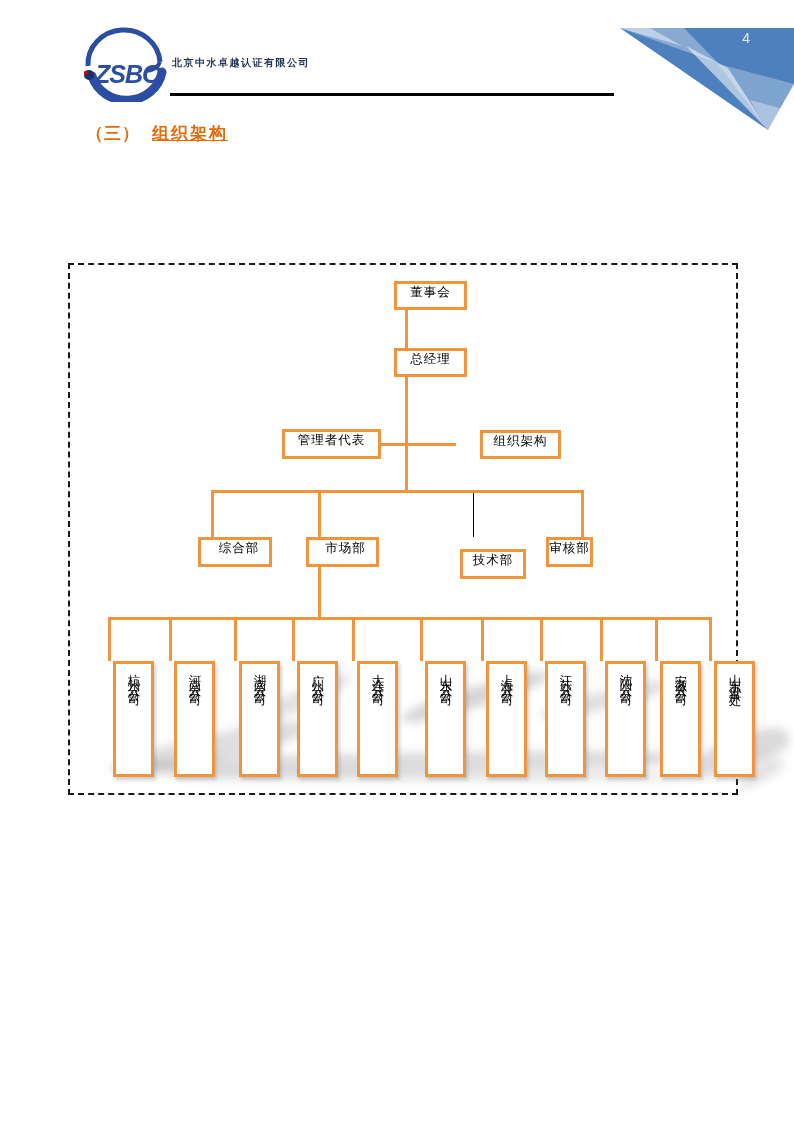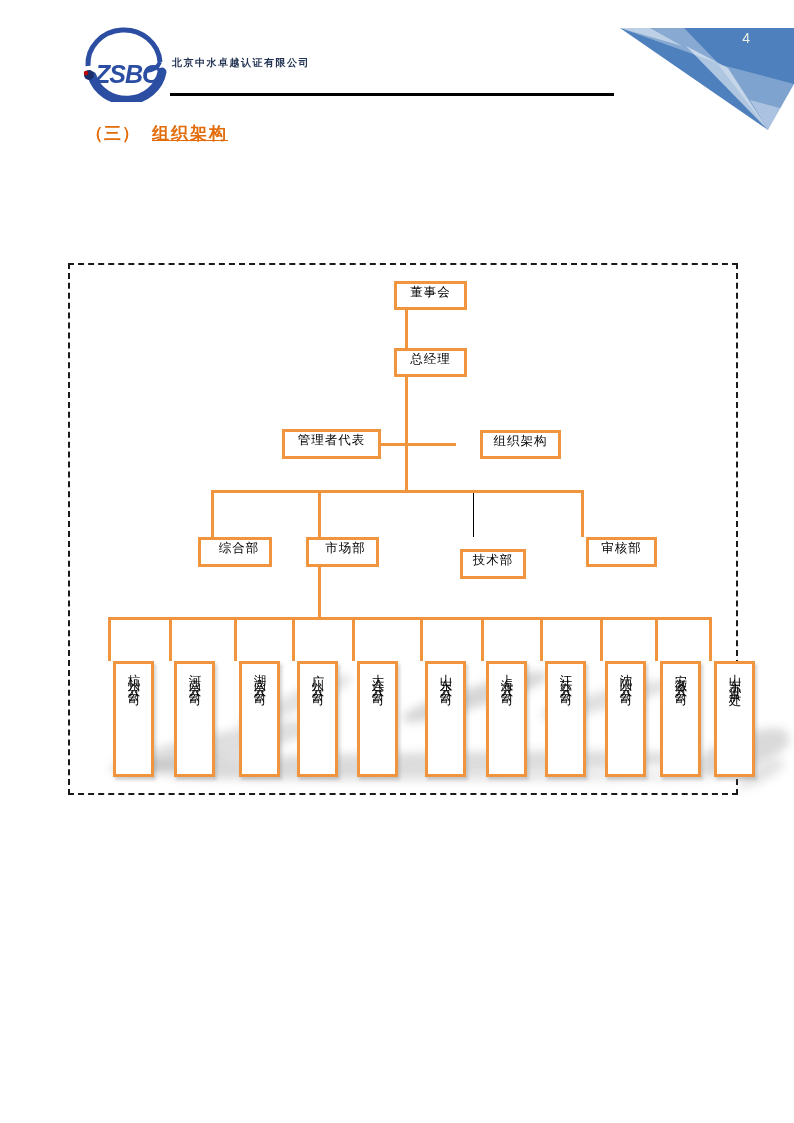--- a/index.html
+++ b/index.html
@@ -166,21 +166,21 @@
 
     <div class="node" style="left:104px;top:272px;width:74px;height:30px;padding-left:8px;">
       <span>综合部</span>
     </div>
     <div class="node" style="left:212px;top:272px;width:73px;height:30px;padding-left:6px;">
       <span>市场部</span>
     </div>
     <div class="node" style="left:366px;top:284px;width:66px;height:30px;">
       <span>技术部</span>
     </div>
-    <div class="node" style="left:492px;top:272px;width:71px;height:30px;">
+    <div class="node" style="left:452px;top:272px;width:47px;height:30px;">
       <span>审核部</span>
     </div>
 
     <div class="node branch" style="left:19px;top:396px;width:41px;height:116px;">
       <span class="branch-label">杭州分公司</span>
     </div>
     <div class="node branch" style="left:80px;top:396px;width:41px;height:116px;">
       <span class="branch-label">河南分公司</span>
     </div>
     <div class="node branch" style="left:145px;top:396px;width:41px;height:116px;">

